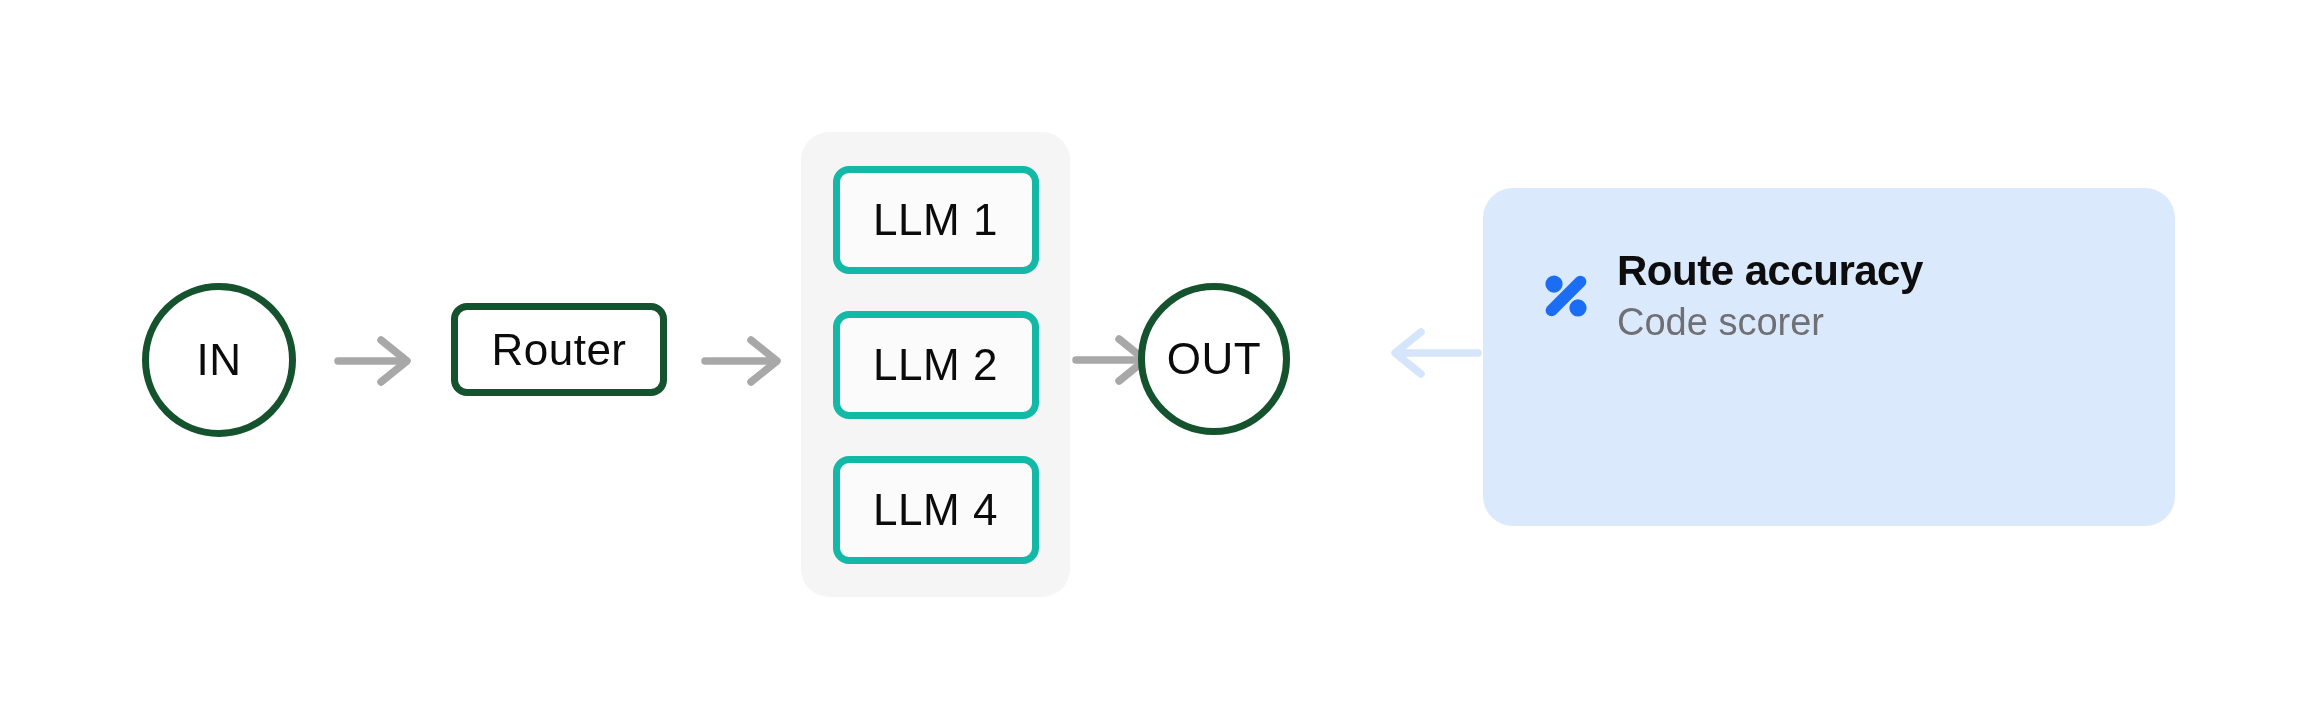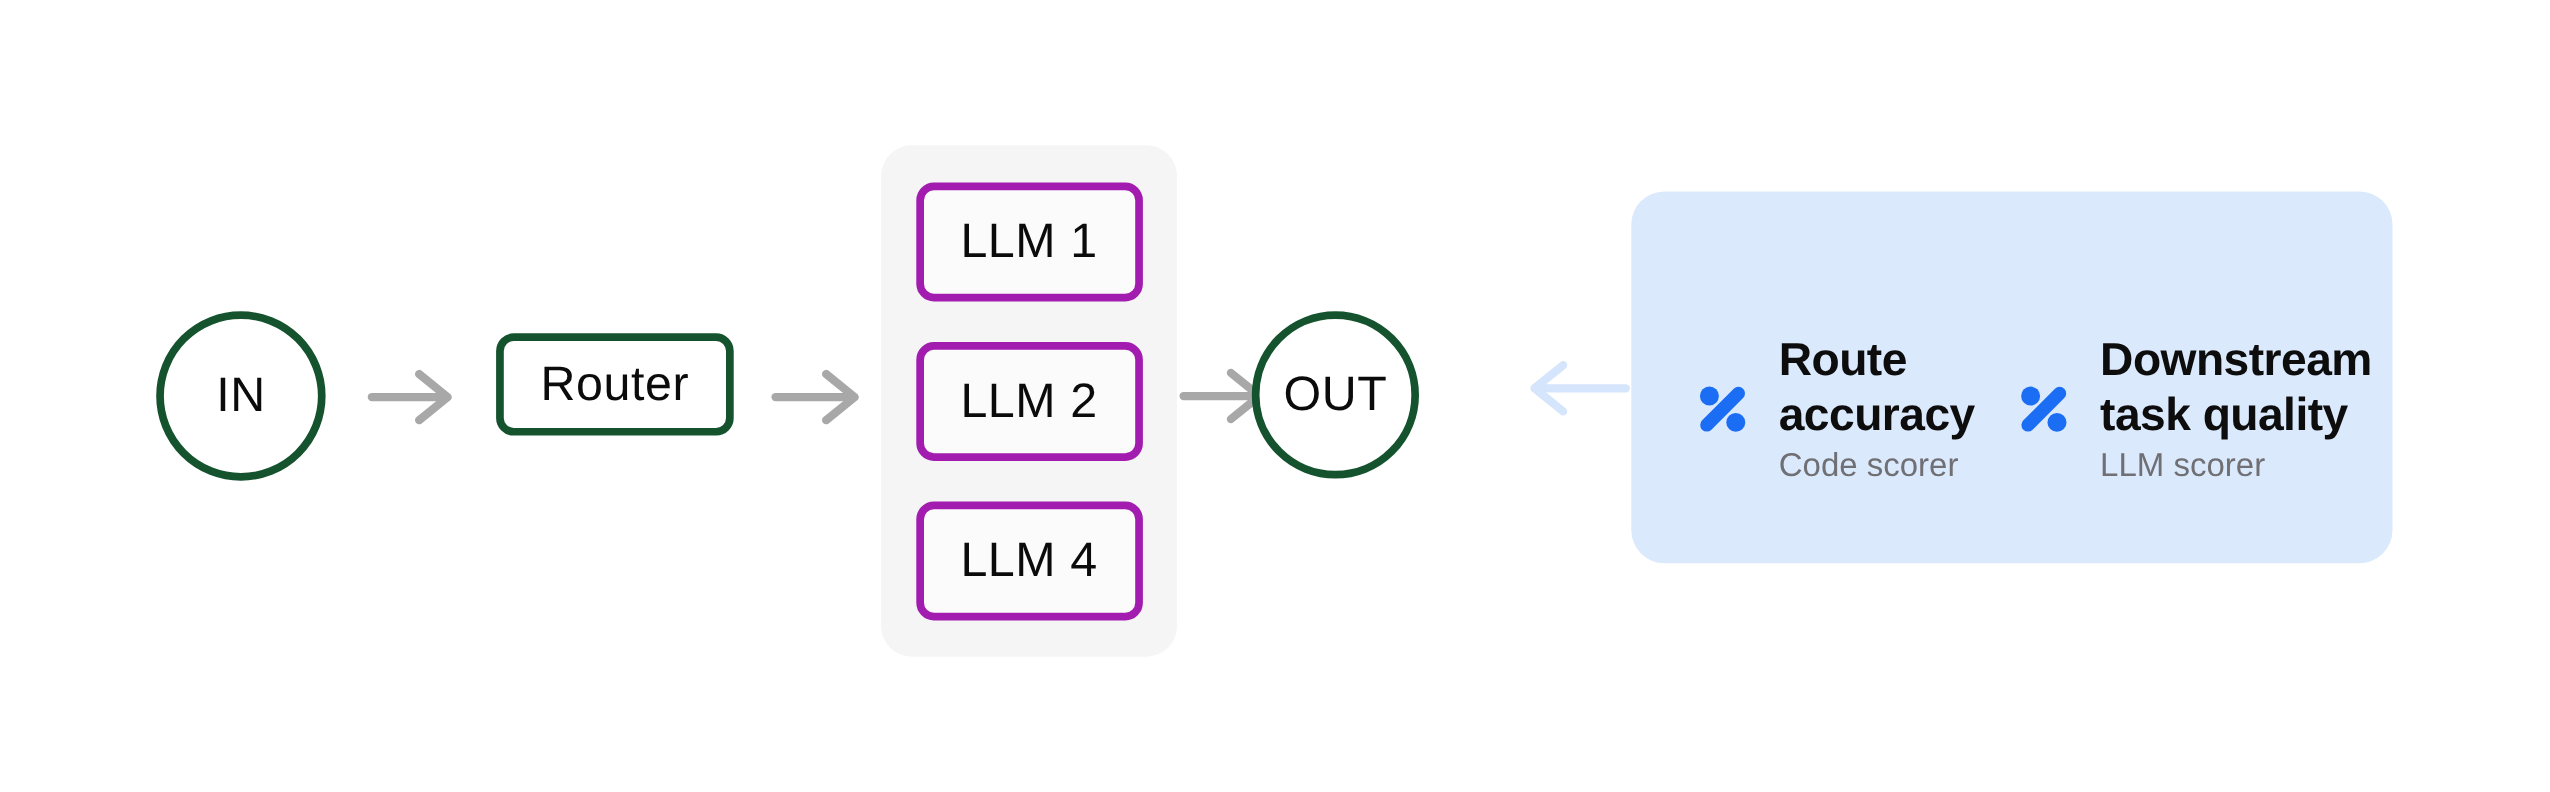--- a/index.html
+++ b/index.html
@@ -43,21 +43,21 @@
     border-radius: 28px;
     display: flex;
     flex-direction: column;
     align-items: center;
     justify-content: center;
     gap: 37px;
   }
   .llm-box {
     width: 206px; height: 108px;
     background: #fbfbfb;
-    border: 7px solid #a21caf;
+    border: 7px solid #14b8a6;
     border-radius: 16px;
     display: flex;
     align-items: center;
     justify-content: center;
     font-size: 44px;
     color: #0b0b0b;
     letter-spacing: 0.5px;
   }
 
   
@@ -72,27 +72,27 @@
   .arrow.blue line, .arrow.blue polyline { stroke: #d5e5fb; }
 
   #arrow-1 { left: 333px;  top: 333px; }
   #arrow-2 { left: 700px;  top: 333px; }
   #arrow-3 { left: 1071px; top: 332px; }
   #arrow-4 { left: 1389px; top: 325px; }
 
   
   .callout {
     position: absolute;
-    left: 1483px; top: 174px;
+    left: 1483px; top: 188px;
     width: 692px; height: 338px;
     background: #dbe9fc;
     border-radius: 30px;
     padding: 58px 50px 0 60px;
     display: flex;
-    flex-direction: row;
+    flex-direction: column;
     gap: 40px;
   }
   .callout-row {
     display: flex;
     align-items: center;
     gap: 28px;
   }
   .callout-icon { width: 46px; height: 46px; flex: 0 0 auto; }
   .callout-icon circle { fill: #1b6ef3; }
   .callout-icon line {
@@ -101,21 +101,21 @@
     stroke-linecap: round;
   }
   .callout-title {
     font-size: 42px;
     font-weight: 700;
     color: #0d0d0d;
     letter-spacing: -0.5px;
     line-height: 1.2;
   }
   .callout-subtitle {
-    font-size: 30px;
+    font-size: 38px;
     font-weight: 400;
     color: #6f6f74;
     line-height: 1.2;
     margin-top: 4px;
   }
 </style>
 </head>
 <body>
 
 <div class="canvas">
@@ -171,27 +171,16 @@
         <circle cx="11.5" cy="11.5" r="9"></circle>
         <circle cx="36.5" cy="36.5" r="9"></circle>
         <line x1="9" y1="39" x2="39" y2="9"></line>
       </svg>
       <div>
         <div class="callout-title">Route accuracy</div>
         <div class="callout-subtitle">Code scorer</div>
       </div>
     </div>
 
-    <div class="callout-row">
-      <svg class="callout-icon" viewBox="0 0 48 48">
-        <circle cx="11.5" cy="11.5" r="9"></circle>
-        <circle cx="36.5" cy="36.5" r="9"></circle>
-        <line x1="9" y1="39" x2="39" y2="9"></line>
-      </svg>
-      <div>
-        <div class="callout-title">Downstream task quality</div>
-        <div class="callout-subtitle">LLM scorer</div>
-      </div>
-    </div>
 
   </div>
 
 </div>
 
 </body></html>

